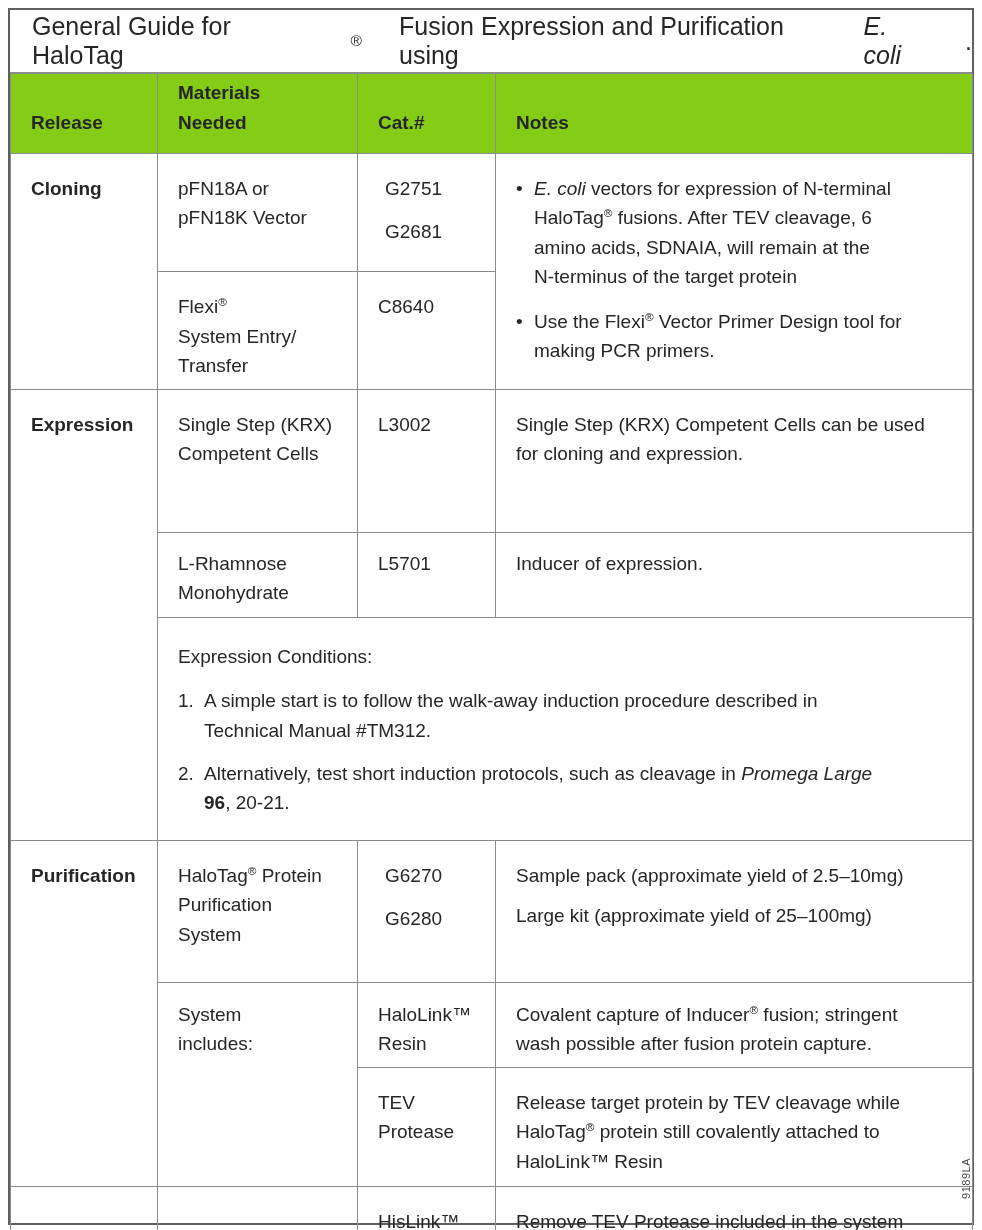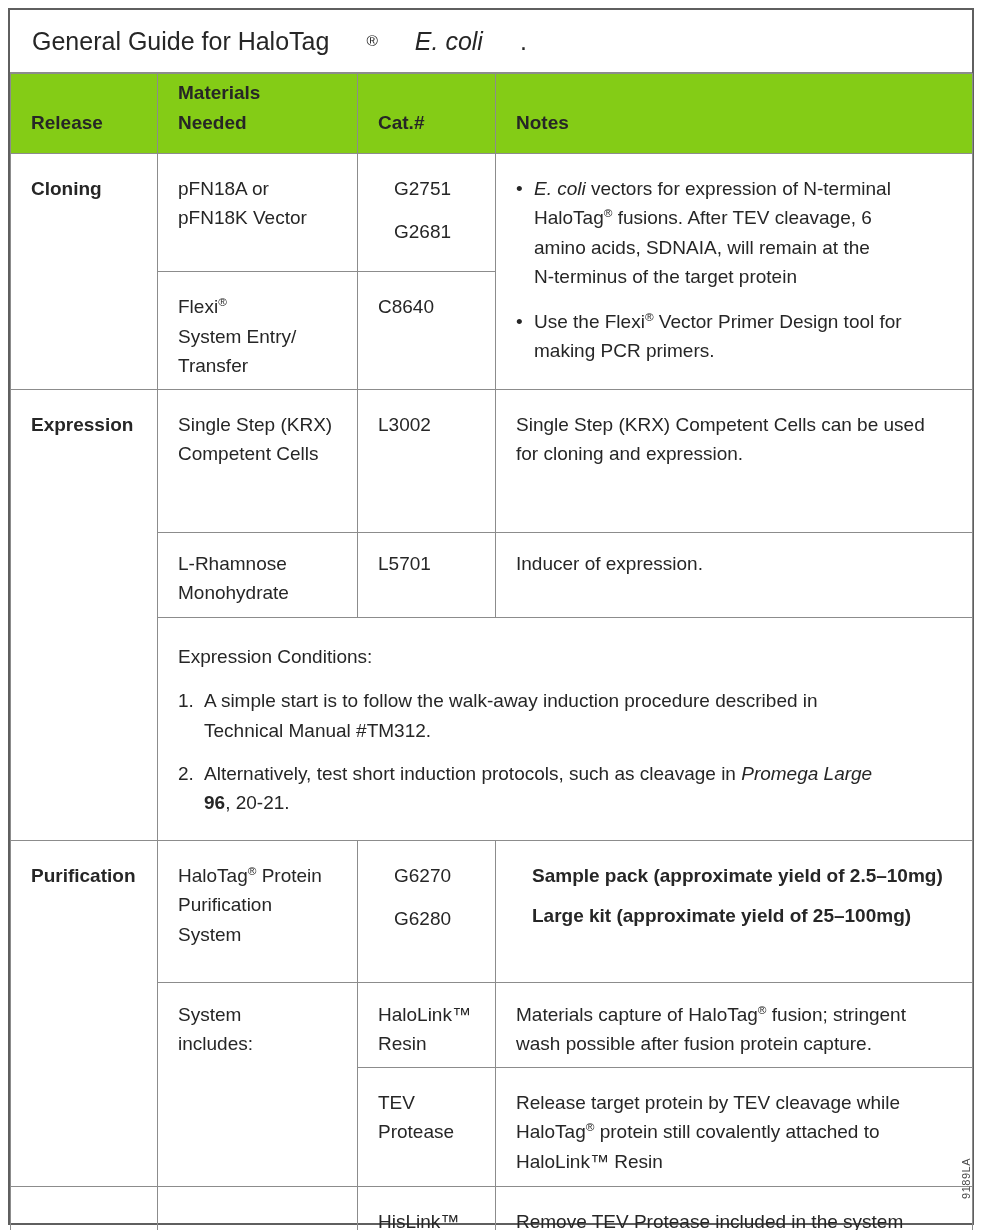--- a/index.html
+++ b/index.html
@@ -44,22 +44,22 @@
     background:#84cc16;
     vertical-align:bottom;
     padding:4px 10px 16px 20px;
     font-weight:bold;
   }
   .pre{white-space:pre-line;}
   .bold{font-weight:bold;}
   .seg-i{font-style:italic;}
   .seg-b{font-weight:bold;}
   .seg-sup{font-size:0.62em;vertical-align:super;line-height:0;}
-  .cat-stack div{margin:0 0 14px 16px;}
-  .note-lines div{margin:0 0 11px 16px;font-weight:bold;}
+  .cat-stack div{margin:0 0 14px 7px;}
+  .note-lines div{margin:0 0 11px 0;}
   .blist{margin:0;padding:0;list-style:none;}
   .blist li{display:flex;margin:0 0 15px 0;}
   .blist .bullet{width:18px;flex:0 0 18px;}
   .nlist{margin:0;padding:0;list-style:none;}
   .nlist li{display:flex;margin:0 0 14px 0;}
   .nlist .num{width:26px;flex:0 0 26px;}
   .cond-head{margin:0 0 15px 0;}
   .figcode{
     position:absolute;
     left:960px;top:1158px;
@@ -69,21 +69,21 @@
     color:#4a4a4a;
     letter-spacing:0.5px;
   }
 </style>
 </head>
 <body>
 
 <div class="page">
   <div class="box">
 
-    <div class="title-row"><span>General Guide for HaloTag</span><span class="seg-sup">®</span><span class="seg-i">E. coli</span><span>.</span></div>
+    <div class="title-row"><span>General Guide for HaloTag</span><span class="seg-sup">®</span><span> Fusion Expression and Purification using </span><span class="seg-i">E. coli</span><span>.</span></div>
 
     <table class="guide">
       <colgroup>
         <col style="width:147px">
           <col style="width:200px">
           <col style="width:138px">
           <col style="width:477px">
       </colgroup>
 
       <tbody>
@@ -187,21 +187,21 @@
             <div>Large kit (approximate yield of 25–100mg)</div>
           </div>
         </td>
       </tr>
 
       <tr style="height:81px">
         <td rowspan="2" class="pre" style="padding-top:17px">System
 includes:</td>
         <td class="pre" style="padding-top:17px">HaloLink™
 Resin</td>
-        <td class="pre" style="padding-top:17px"><span>Materials capture of HaloTag</span><span class="seg-sup">®</span><span> fusion; stringent
+        <td class="pre" style="padding-top:17px"><span>Covalent capture of Inducer</span><span class="seg-sup">®</span><span> fusion; stringent
 wash possible after fusion protein capture.</span></td>
       </tr>
 
       <tr style="height:119px">
         <td class="pre">TEV
 Protease</td>
         <td class="pre"><span>Release target protein by TEV cleavage while
 HaloTag</span><span class="seg-sup">®</span><span> protein still covalently attached to
 HaloLink™ Resin</span></td>
       </tr>

